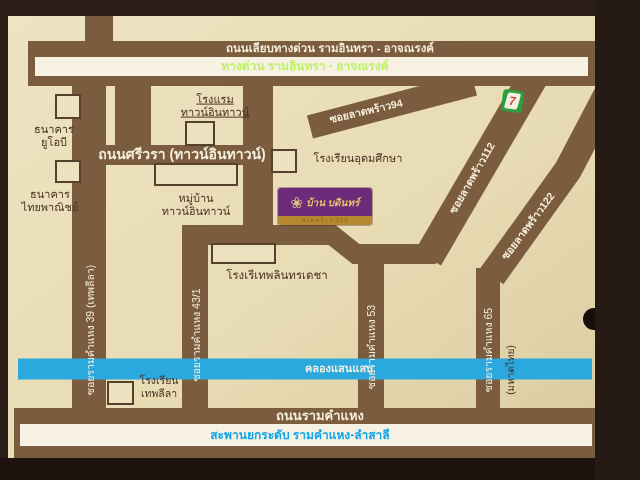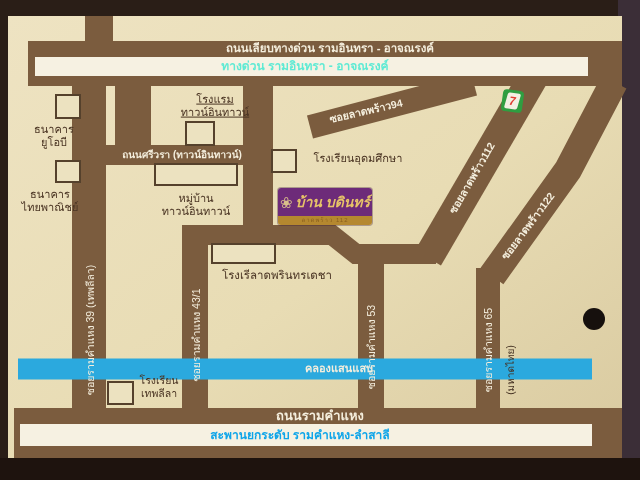--- a/index.html
+++ b/index.html
@@ -1,31 +1,31 @@
 <!DOCTYPE html>
 <html><head>
 <meta charset="utf-8">
 <style>
   html,body{margin:0;padding:0;background:#261a14;}
-  .scene{position:relative;width:640px;height:480px;overflow:hidden;
+  .scene{position:relative;width:595px;height:480px;overflow:hidden;
          font-family:"Liberation Sans","DejaVu Sans",sans-serif;}
   .scene svg{position:absolute;left:0;top:0;}
   .lbl{position:absolute;transform:translate(-50%,-50%);white-space:pre-line;
        text-align:center;line-height:1.22;color:#4a3423;font-size:11px;}
   .white{color:#f4eedd;}
   .b{font-weight:bold;}
   .r90{transform:translate(-50%,-50%) rotate(-90deg);white-space:nowrap;}
   .rot{white-space:nowrap;}
   
   .logo{position:absolute;left:278px;top:188px;width:94px;height:37px;
         border-radius:3px;overflow:hidden;box-shadow:0 0 0 1px rgba(60,30,60,.35);}
   .logo-top{height:28px;background:#6d2b79;display:flex;align-items:center;
             justify-content:center;gap:3px;}
   .logo-flower{color:#d9bf8a;font-size:15px;line-height:1;}
-  .logo-title{color:#e7c468;font-size:14px;font-weight:bold;font-style:italic;}
+  .logo-title{color:#e7c468;font-size:10px;font-weight:bold;font-style:italic;}
   .logo-strip{height:9px;background:#b5882f;color:#8a5f1d;font-size:6px;
               text-align:center;line-height:9px;letter-spacing:1px;}
   
   .seven{position:absolute;left:502px;top:90px;width:21px;height:22px;
          background:#2f9e41;border-radius:4px;transform:rotate(8deg);
          display:flex;align-items:center;justify-content:center;}
   .seven-inner{width:13px;height:16px;background:#f3efe2;border-radius:2px;
                display:flex;align-items:center;justify-content:center;
                transform:skewX(-8deg);}
   .seven-digit{color:#e03c31;font-size:12px;font-weight:bold;line-height:1;}
@@ -79,23 +79,23 @@
       <rect x="272" y="150" width="24" height="22"></rect>
       <rect x="155" y="164" width="82" height="21"></rect>
       <rect x="212" y="244" width="63" height="19"></rect>
       <rect x="108" y="382" width="25" height="22"></rect>
     </g>
 
     <circle cx="594" cy="319" r="11" fill="#16100d"></circle>
   </svg>
 
   <div class="lbl white b" style="left:330px;top:48px;font-size:11.5px;">ถนนเลียบทางด่วน รามอินทรา - อาจณรงค์</div>
-  <div class="lbl b" style="left:305px;top:66px;font-size:12px;color:#5eead4;">ทางด่วน รามอินทรา - อาจณรงค์</div>
+  <div class="lbl b" style="left:305px;top:66px;font-size:12px;color:#bef264;">ทางด่วน รามอินทรา - อาจณรงค์</div>
 
-  <div class="lbl white b" style="left:182px;top:155px;font-size:10px;">ถนนศรีวรา (ทาวน์อินทาวน์)</div>
+  <div class="lbl white b" style="left:182px;top:155px;font-size:14px;">ถนนศรีวรา (ทาวน์อินทาวน์)</div>
 
   <div class="lbl white b rot" style="left:366px;top:111px;font-size:10.5px;transform:translate(-50%,-50%) rotate(-13deg);">ซอยลาดพร้าว94</div>
   <div class="lbl white b rot" style="left:472px;top:178px;font-size:10.5px;transform:translate(-50%,-50%) rotate(-60deg);">ซอยลาดพร้าว112</div>
   <div class="lbl white b rot" style="left:528px;top:226px;font-size:10.5px;transform:translate(-50%,-50%) rotate(-53deg);">ซอยลาดพร้าว122</div>
 
   <div class="lbl white r90" style="left:90px;top:330px;font-size:10.5px;">ซอยรามคำแหง 39 (เทพลีลา)</div>
   <div class="lbl white r90" style="left:196px;top:335px;font-size:10.5px;">ซอยรามคำแหง 43/1</div>
   <div class="lbl white r90" style="left:371px;top:347px;font-size:10.5px;">ซอยรามคำแหง 53</div>
   <div class="lbl white r90" style="left:488px;top:350px;font-size:10.5px;">ซอยรามคำแหง 65</div>
   <div class="lbl r90" style="left:511px;top:370px;font-size:10px;color:#443122;">(มหาดไทย)</div>
@@ -107,21 +107,21 @@
 
   <div class="lbl" style="left:54px;top:136px;">ธนาคาร
 ยูโอบี</div>
   <div class="lbl" style="left:50px;top:201px;">ธนาคาร
 ไทยพาณิชย์</div>
   <div class="lbl" style="left:215px;top:106px;text-decoration:underline;">โรงแรม
 ทาวน์อินทาวน์</div>
   <div class="lbl" style="left:358px;top:159px;">โรงเรียนอุดมศึกษา</div>
   <div class="lbl" style="left:196px;top:205px;">หมู่บ้าน
 ทาวน์อินทาวน์</div>
-  <div class="lbl" style="left:277px;top:275px;font-size:11.5px;">โรงเรีลาดพรินทรเดชา</div>
+  <div class="lbl" style="left:277px;top:275px;font-size:11.5px;">โรงเรีเทพลินทรเดชา</div>
   <div class="lbl" style="left:159px;top:388px;font-size:10.5px;font-family:Liberation Serif, serif;">โรงเรียน
 เทพลีลา</div>
 
   <div class="logo">
     <div class="logo-top">
       <span class="logo-flower">❀</span>
       <span class="logo-title">บ้าน บดินทร์</span>
     </div>
     <div class="logo-strip">ลาดพร้าว 112</div>
   </div>

